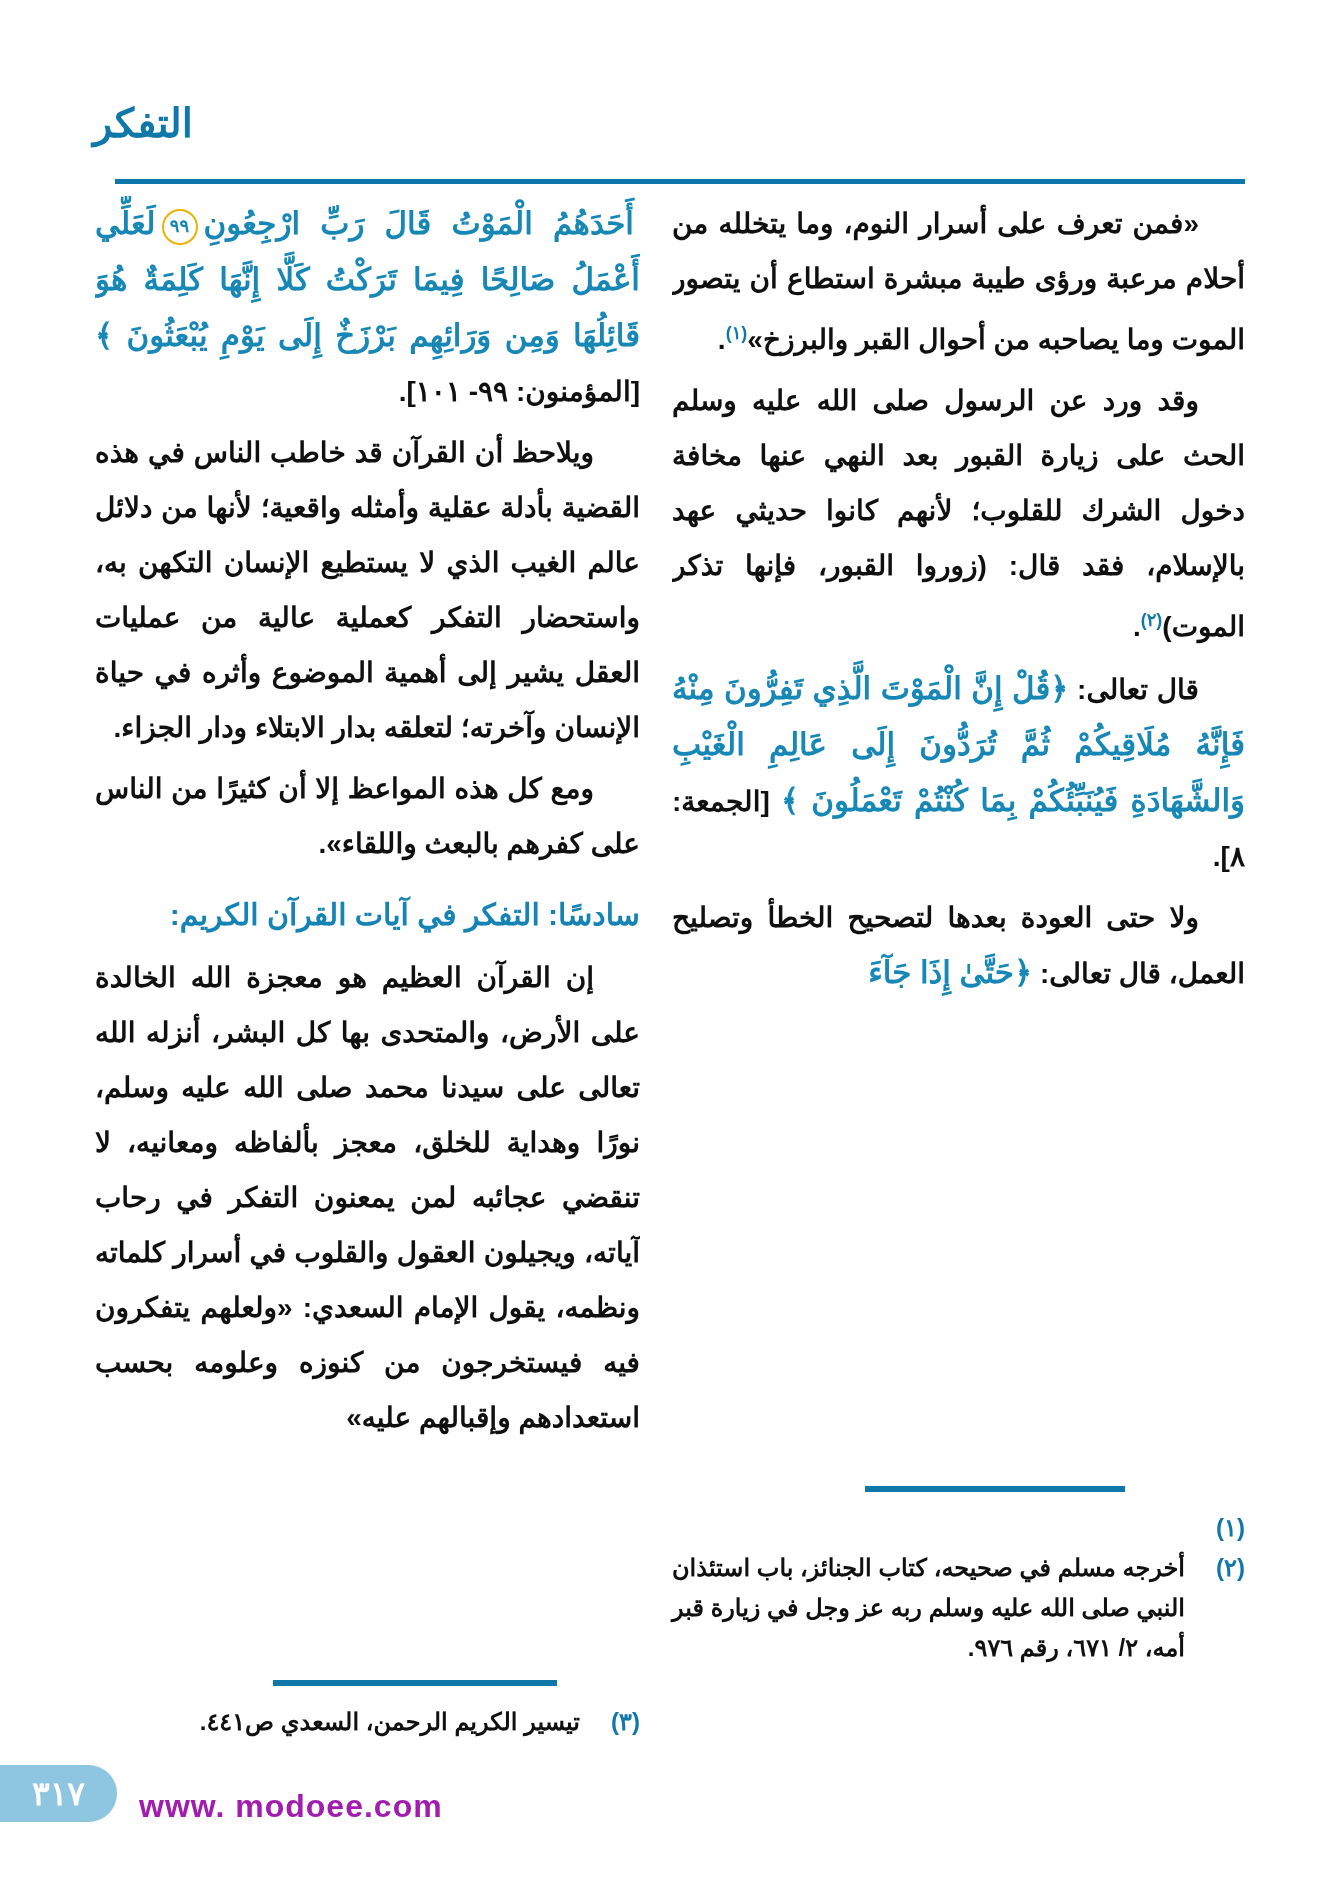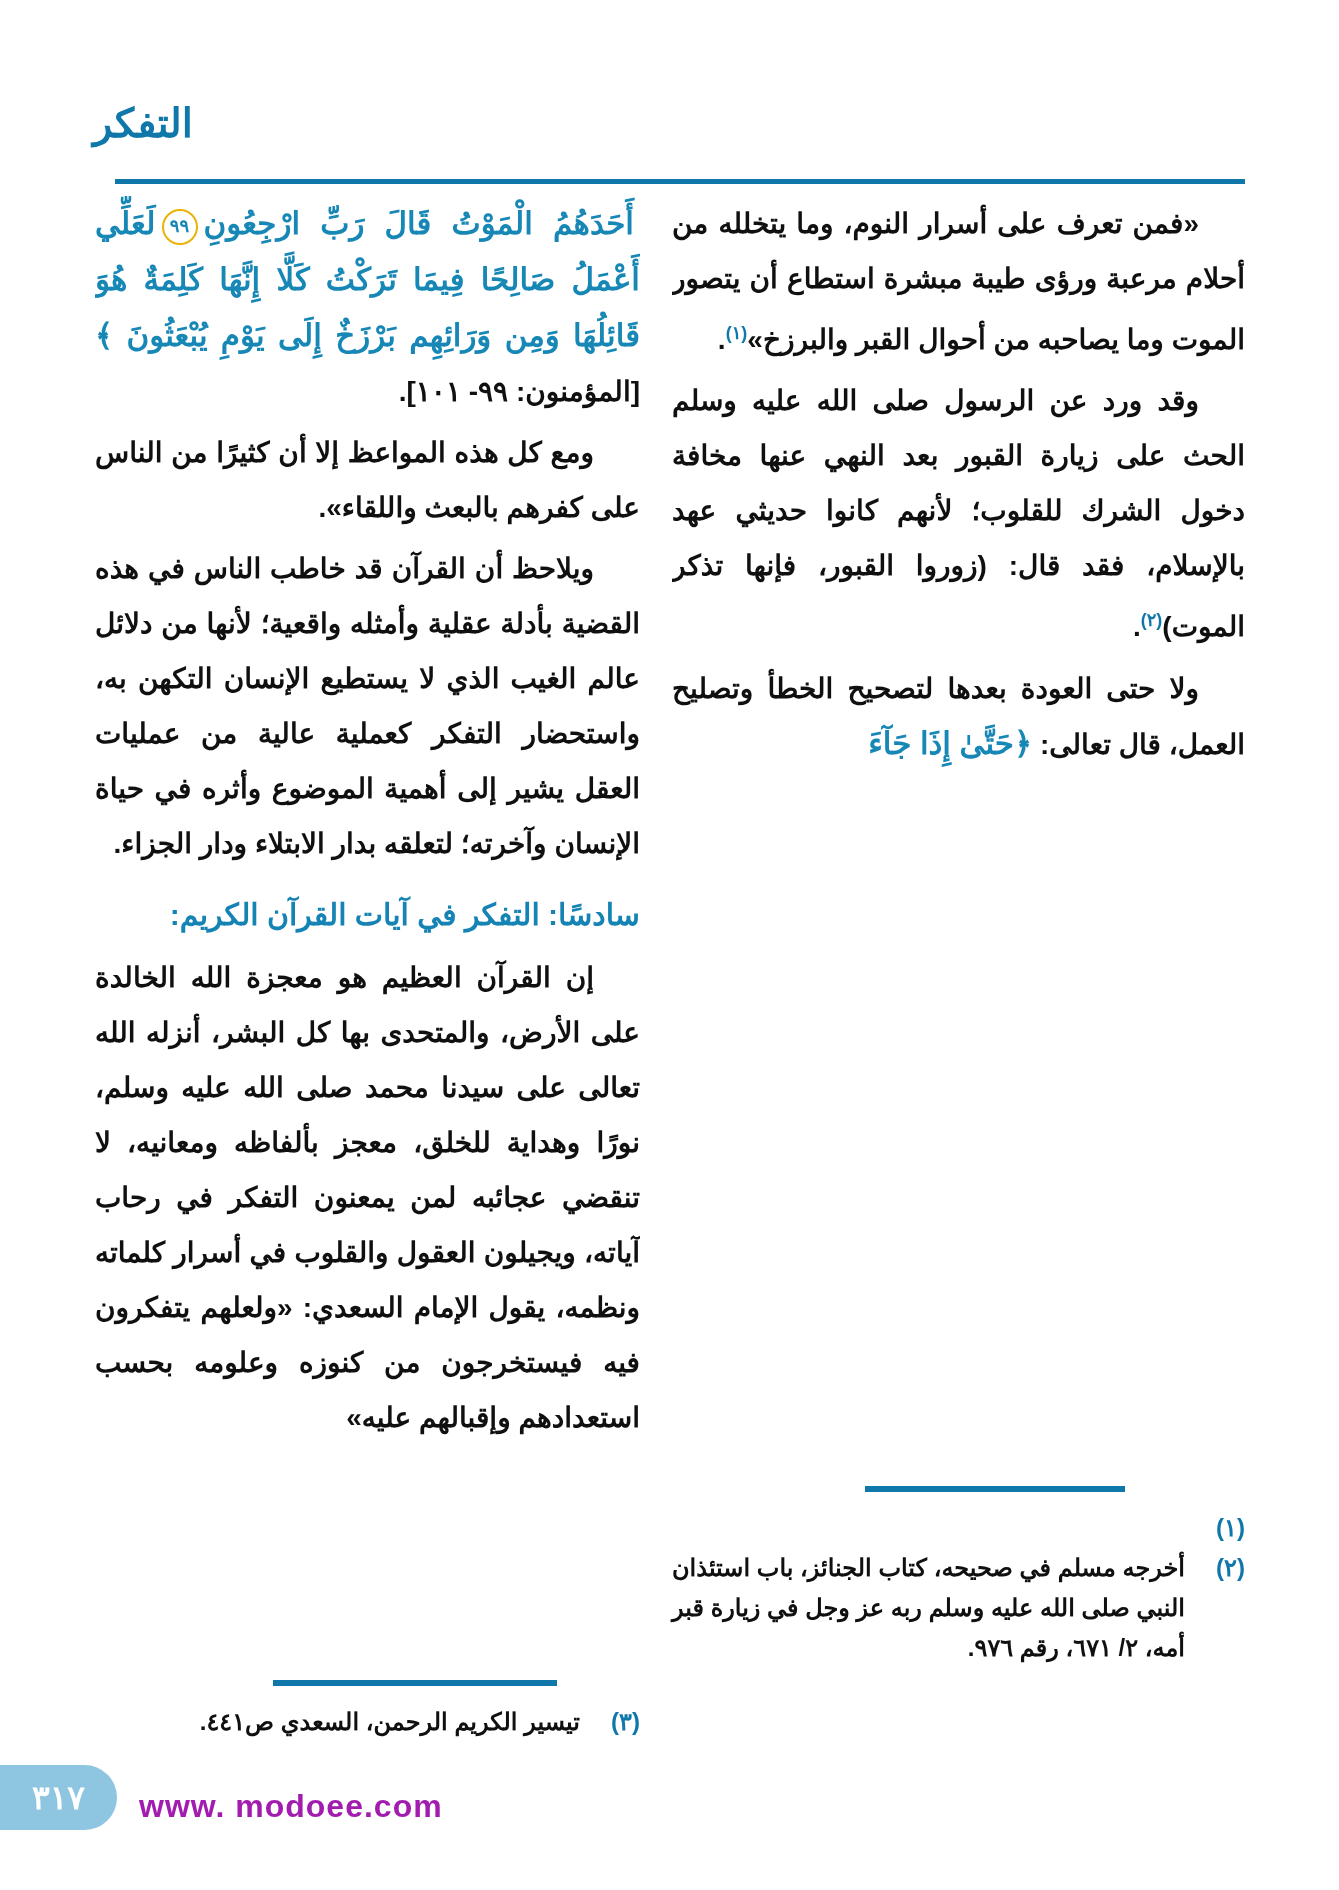--- a/index.html
+++ b/index.html
@@ -49,21 +49,21 @@
   .footnotes{position:absolute;font-size:24px;font-weight:700;}
   .fn-right{left:672px;top:1486px;width:573px;}
   .fn-left{left:95px;top:1680px;width:545px;}
   .fn-sep{height:6px;background:#0F77A9;margin-bottom:16px;}
   .fn-right .fn-sep{width:260px;margin-right:120px;}
   .fn-left .fn-sep{width:284px;margin-right:83px;}
   .footnote{display:flex;line-height:40px;text-align:justify;}
   .fn-num{flex:0 0 60px;color:#0F77A9;}
   .fn-text{flex:1;}
   .page-tab{
-    position:absolute;left:0;top:1765px;width:117px;height:65px;
+    position:absolute;left:0;top:1765px;width:117px;height:57px;
     background:#8EC6E2;border-radius:0 33px 33px 0;
     display:flex;align-items:center;justify-content:center;
     color:#ffffff;font-size:33px;font-weight:700;
   }
   .website{
     position:absolute;left:139px;top:1788px;
     direction:ltr;
     color:#a21caf;font-size:32px;font-weight:700;
     letter-spacing:1px;
   }
@@ -75,30 +75,31 @@
 
   <div class="chapter-title">التفكر</div>
   <div class="header-rule"></div>
 
   <div class="column col-right">
     <p class="para"><span>«فمن تعرف على أسرار النوم، وما يتخلله من أحلام مرعبة ورؤى طيبة مبشرة استطاع أن يتصور الموت وما يصاحبه من أحوال القبر والبرزخ»</span><sup class="ref">(١)</sup><span>.</span></p>
 
     <p class="para"><span>وقد ورد عن الرسول صلى الله عليه وسلم الحث على زيارة القبور بعد النهي عنها مخافة دخول الشرك للقلوب؛ لأنهم كانوا حديثي عهد بالإسلام، فقد قال: (زوروا القبور، فإنها تذكر الموت)</span><sup class="ref">(٢)</sup><span>.</span></p>
 
 
+    <p class="para"><span>قال تعالى: </span><span class="quran">﴿قُلْ إِنَّ الْمَوْتَ الَّذِي تَفِرُّونَ مِنْهُ فَإِنَّهُ مُلَاقِيكُمْ ثُمَّ تُرَدُّونَ إِلَى عَالِمِ الْغَيْبِ وَالشَّهَادَةِ فَيُنَبِّئُكُمْ بِمَا كُنْتُمْ تَعْمَلُونَ ﴾</span><span> [الجمعة: ٨].</span></p>
 
     <p class="para"><span>ولا حتى العودة بعدها لتصحيح الخطأ وتصليح العمل، قال تعالى: </span><span class="quran">﴿حَتَّىٰ إِذَا جَآءَ</span></p>
   </div>
 
   <div class="column col-left">
     <p class="para no-indent"><span class="quran">أَحَدَهُمُ الْمَوْتُ قَالَ رَبِّ ارْجِعُونِ</span><span class="ayah-badge">٩٩</span><span class="quran">لَعَلِّي أَعْمَلُ صَالِحًا فِيمَا تَرَكْتُ كَلَّا إِنَّهَا كَلِمَةٌ هُوَ قَائِلُهَا وَمِن وَرَائِهِم بَرْزَخٌ إِلَى يَوْمِ يُبْعَثُونَ ﴾</span><span> [المؤمنون: ٩٩- ١٠١].</span></p>
 
+    <p class="para"><span>ويلاحظ أن القرآن قد خاطب الناس في هذه القضية بأدلة عقلية وأمثله واقعية؛ لأنها من دلائل عالم الغيب الذي لا يستطيع الإنسان التكهن به، واستحضار التفكر كعملية عالية من عمليات العقل يشير إلى أهمية الموضوع وأثره في حياة الإنسان وآخرته؛ لتعلقه بدار الابتلاء ودار الجزاء.</span></p>
+
     <p class="para"><span>ومع كل هذه المواعظ إلا أن كثيرًا من الناس على كفرهم بالبعث واللقاء».</span></p>
-
-    <p class="para"><span>ويلاحظ أن القرآن قد خاطب الناس في هذه القضية بأدلة عقلية وأمثله واقعية؛ لأنها من دلائل عالم الغيب الذي لا يستطيع الإنسان التكهن به، واستحضار التفكر كعملية عالية من عمليات العقل يشير إلى أهمية الموضوع وأثره في حياة الإنسان وآخرته؛ لتعلقه بدار الابتلاء ودار الجزاء.</span></p>
 
     <h2 class="section-heading">سادسًا: التفكر في آيات القرآن الكريم:</h2>
 
     <p class="para"><span>إن القرآن العظيم هو معجزة الله الخالدة على الأرض، والمتحدى بها كل البشر، أنزله الله تعالى على سيدنا محمد صلى الله عليه وسلم، نورًا وهداية للخلق، معجز بألفاظه ومعانيه، لا تنقضي عجائبه لمن يمعنون التفكر في رحاب آياته، ويجيلون العقول والقلوب في أسرار كلماته ونظمه، يقول الإمام السعدي: «ولعلهم يتفكرون فيه فيستخرجون من كنوزه وعلومه بحسب استعدادهم وإقبالهم عليه»</span></p>
 
   </div>
 
   <div class="footnotes fn-right">
     <div class="fn-sep"></div>
     <div class="footnote">

